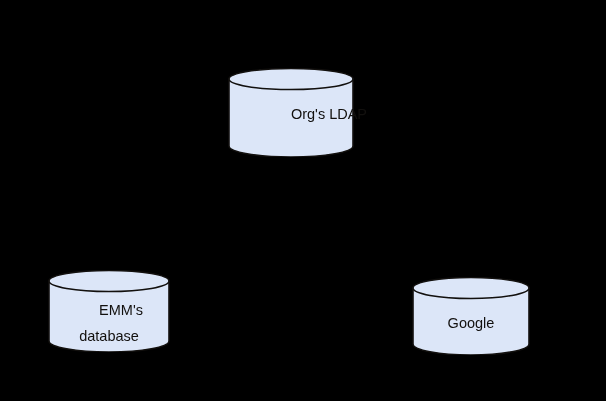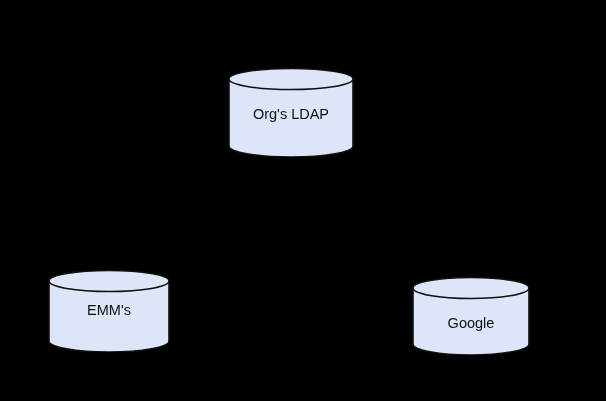--- a/index.html
+++ b/index.html
@@ -39,29 +39,30 @@
 </head>
 <body>
 
 <div id="canvas">
 
   <div class="cylinder" style="left:228px; top:68px; width:126px; height:89px;">
     <svg width="126" height="89" viewBox="0 0 126 89">
       <path d="M1,11 L1,78 A62,11 0 0,0 125,78 L125,11 Z" fill="#dce6f8" stroke="#12100e" stroke-width="1.6"></path>
       <ellipse cx="63" cy="11" rx="62" ry="10.5" fill="#dce6f8" stroke="#12100e" stroke-width="1.6"></ellipse>
     </svg>
-    <div class="cyl-label" style="top:33px;">Org's LDAP</div>
+    <div class="cyl-label" style="top:33px;padding-left:38px;">Org's LDAP</div>
   </div>
 
   <div class="cylinder" style="left:48px; top:270px; width:122px; height:82px;">
     <svg width="122" height="82" viewBox="0 0 122 82">
       <path d="M1,11 L1,71 A60,11 0 0,0 121,71 L121,11 Z" fill="#dce6f8" stroke="#12100e" stroke-width="1.6"></path>
       <ellipse cx="61" cy="11" rx="60" ry="10.5" fill="#dce6f8" stroke="#12100e" stroke-width="1.6"></ellipse>
     </svg>
-    <div class="cyl-label" style="top:27px;">EMM's</div>
+    <div class="cyl-label" style="top:27px;padding-left:12px;">EMM's</div>
+    <div class="cyl-label" style="top:53px;">database</div>
   </div>
 
   <div class="cylinder" style="left:412px; top:277px; width:118px; height:78px;">
     <svg width="118" height="78" viewBox="0 0 118 78">
       <path d="M1,11 L1,67 A58,11 0 0,0 117,67 L117,11 Z" fill="#dce6f8" stroke="#12100e" stroke-width="1.6"></path>
       <ellipse cx="59" cy="11" rx="58" ry="10.5" fill="#dce6f8" stroke="#12100e" stroke-width="1.6"></ellipse>
     </svg>
     <div class="cyl-label" style="top:33px;">Google</div>
   </div>
 

